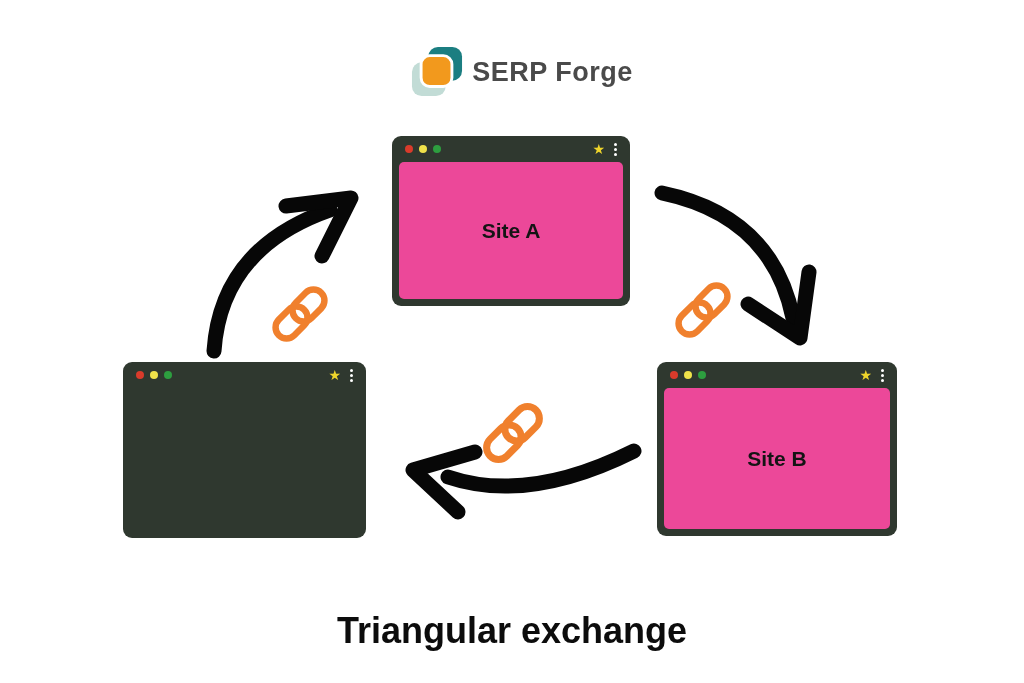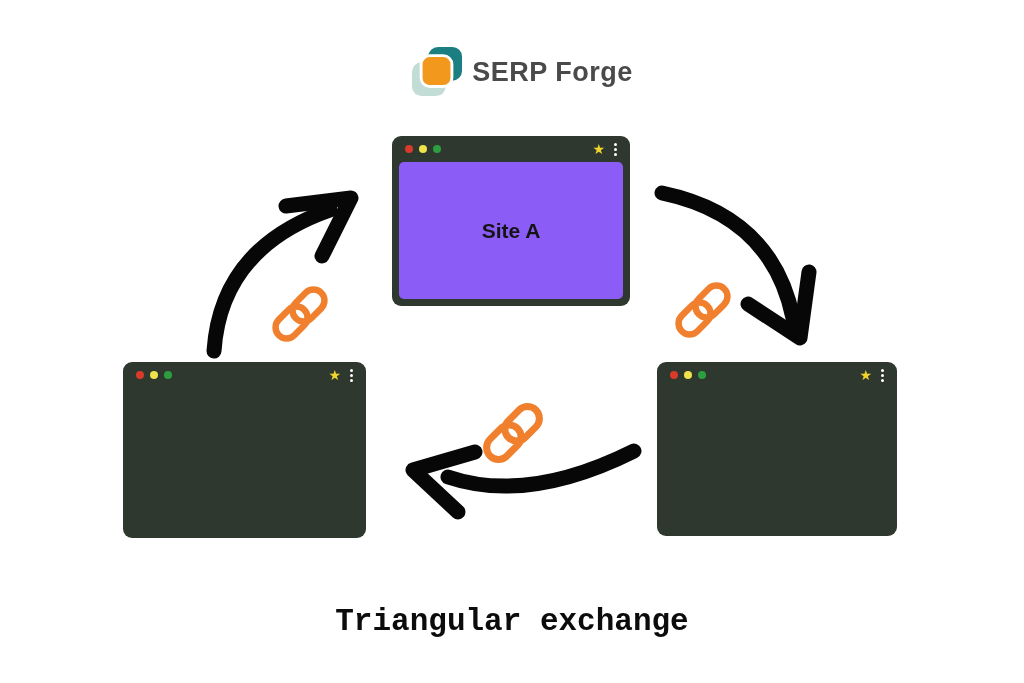--- a/index.html
+++ b/index.html
@@ -37,33 +37,33 @@
   .traffic-lights{display:flex;align-items:center;}
   .dot{width:8px;height:8px;border-radius:50%;margin-right:6px;}
   .dot.red{background:#d93b2b;}
   .dot.yellow{background:#efe24a;}
   .dot.green{background:#2d9e3f;}
   .bar-right{display:flex;align-items:center;gap:7px;}
   .star{color:#efd52b;font-size:14px;line-height:1;}
   .kebab{display:flex;flex-direction:column;gap:2px;padding:1px 2px;}
   .kebab i{width:3px;height:3px;border-radius:50%;background:#ffffff;display:block;}
   .content{
-    flex:1;background:#8b5cf6;border-radius:5px;
+    flex:1;background:#ec4899;border-radius:5px;
     display:flex;align-items:center;justify-content:center;
   }
   .site-label{font-size:21px;font-weight:700;color:#141414;}
 
   #win-a{left:392px;top:136px;width:238px;height:170px;}
   #win-c{left:123px;top:362px;width:243px;height:176px;}
   #win-b{left:657px;top:362px;width:240px;height:174px;}
 
   
   .caption{
-    position:absolute;left:0;right:0;top:596px;margin:8px;
-    text-align:center;font-size:31px;font-weight:700;color:#0c0c0c;font-family:Liberation Mono, monospace;
+    position:absolute;left:0;right:0;top:596px;margin:14px;
+    text-align:center;font-size:36px;font-weight:700;color:#0c0c0c;
   }
 </style>
 </head>
 <body>
 
 <header class="logo">
   <svg width="52" height="52" viewBox="0 0 54 54" aria-hidden="true">
     <rect x="1" y="17" width="35" height="35" rx="10" fill="#c2dcd6"></rect>
     <rect x="18" y="1" width="35" height="35" rx="10" fill="#1b7e81"></rect>
     <rect x="10.5" y="10" width="32" height="32" rx="9" fill="#f2991d" stroke="#ffffff" stroke-width="3"></rect>
@@ -152,15 +152,18 @@
     </span>
     <span class="bar-right">
       <span class="star">★</span>
       <span class="kebab">
           <i></i>
           <i></i>
           <i></i>
         </span>
     </span>
   </div>
+  <div class="content">
+    <span class="site-label">Site B</span>
+  </div>
 </div>
 
 <h1 class="caption">Triangular exchange</h1>
 
 </body></html>

